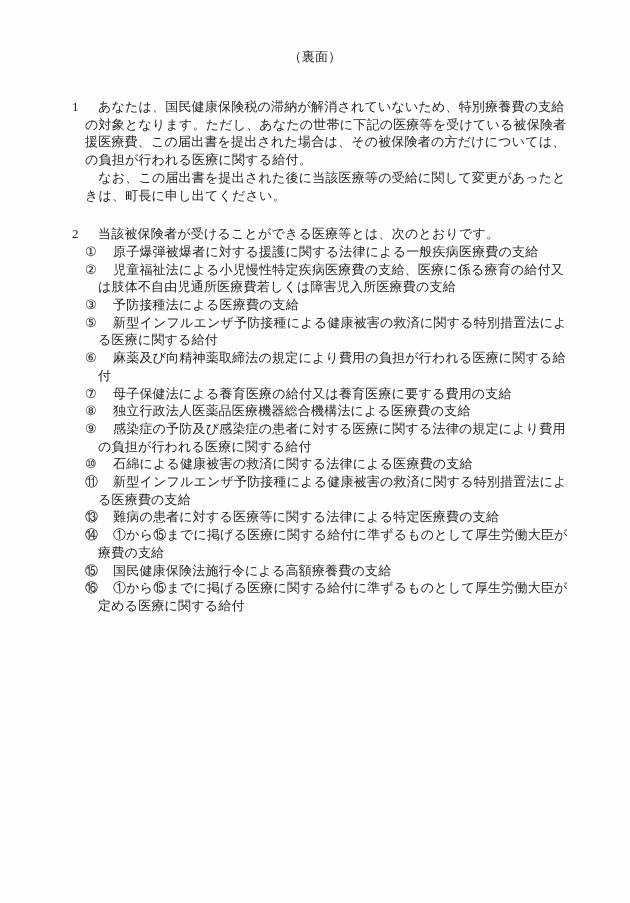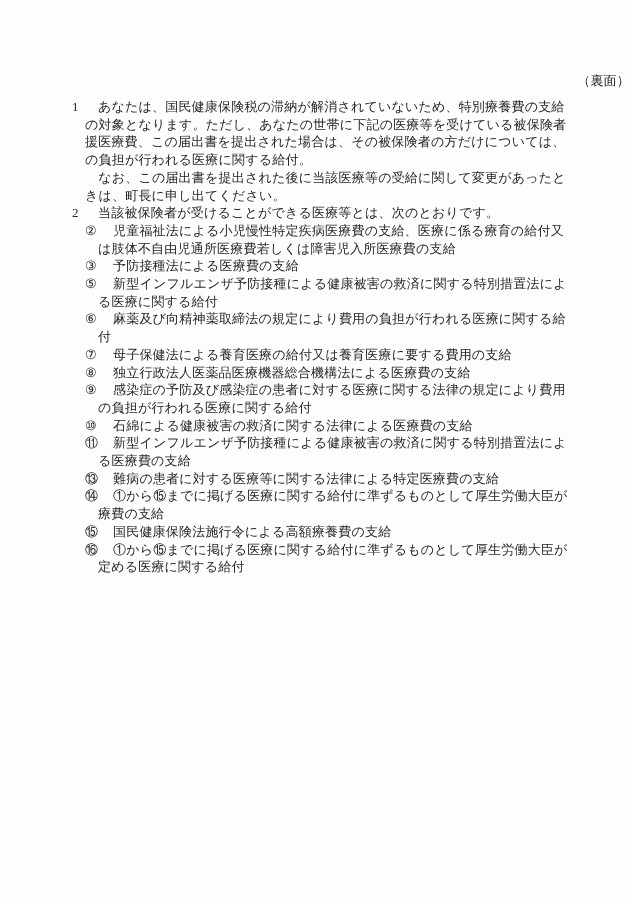--- a/index.html
+++ b/index.html
@@ -14,41 +14,41 @@
     background: #fdfdfd;
     font-family: "Liberation Serif", "DejaVu Serif", serif;
     font-size: 13px;
     line-height: 17.7px;
     color: #262626;
     letter-spacing: 0.2px;
     overflow: hidden;
   }
   .doc-title {
     position: absolute;
-    top: 72px;
+    top: 48px;
     left: 0;
     width: 100%;
-    text-align: right;
+    text-align: center;
   }
   .content {
     position: absolute;
     left: 72px;
     top: 98px;
     width: 506px;
   }
   .line { white-space: nowrap; }
   
   .para1 .line { padding-left: 13px; }
   .para1 .line.first { padding-left: 0; }
   .num {
     display: inline-block;
     width: 26px;
   }
   
-  .para2 { }
+  .para2 { margin-top: 21px; }
   .para2-head { white-space: nowrap; }
   .item {
     padding-left: 13px;   
   }
   .item .iline { white-space: nowrap; }
   .item .cont { padding-left: 13px; }  
   .item .cont:empty { display: none; }
   .marker {
     display: inline-block;
     width: 28px;
@@ -68,20 +68,24 @@
       <div class="line">の対象となります。ただし、あなたの世帯に下記の医療等を受けている被保険者</div>
       <div class="line">援医療費、この届出書を提出された場合は、その被保険者の方だけについては、</div>
       <div class="line">の負担が行われる医療に関する給付。</div>
       <div class="line">　なお、この届出書を提出された後に当該医療等の受給に関して変更があったと</div>
       <div class="line">きは、町長に申し出てください。</div>
     </div>
 
     <div class="para2">
       <div class="para2-head"><span class="num">2</span><span>当該被保険者が受けることができる医療等とは、次のとおりです。</span></div>
 
+      <div class="item">
+        <div class="iline"><span class="marker">①</span><span>原子爆弾被爆者に対する援護に関する法律による一般疾病医療費の支給</span></div>
+
+      </div>
 
       <div class="item">
         <div class="iline"><span class="marker">②</span><span>児童福祉法による小児慢性特定疾病医療費の支給、医療に係る療育の給付又</span></div>
         <div class="iline cont">は肢体不自由児通所医療費若しくは障害児入所医療費の支給</div>
       </div>
 
       <div class="item">
         <div class="iline"><span class="marker">③</span><span>予防接種法による医療費の支給</span></div>
 
       </div>

